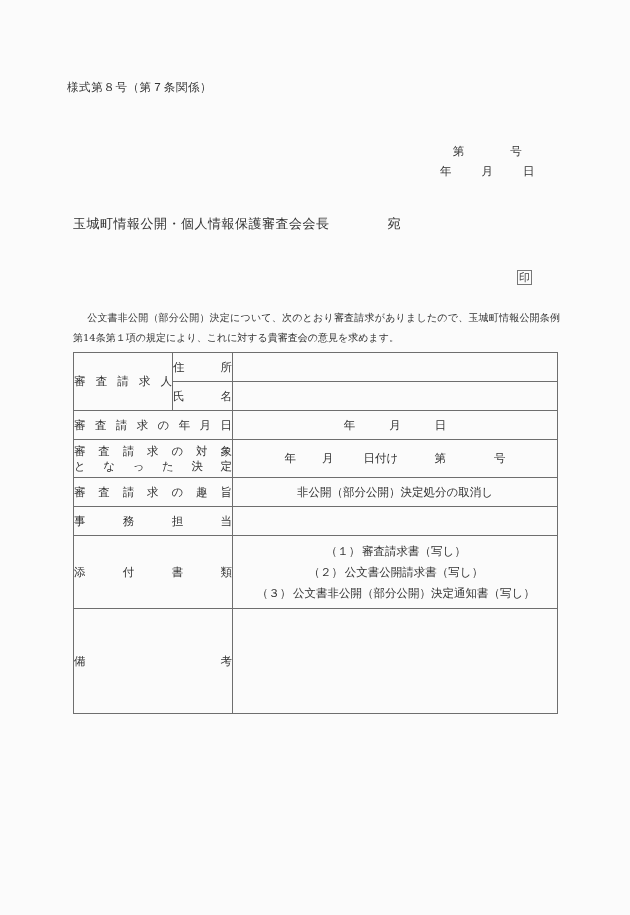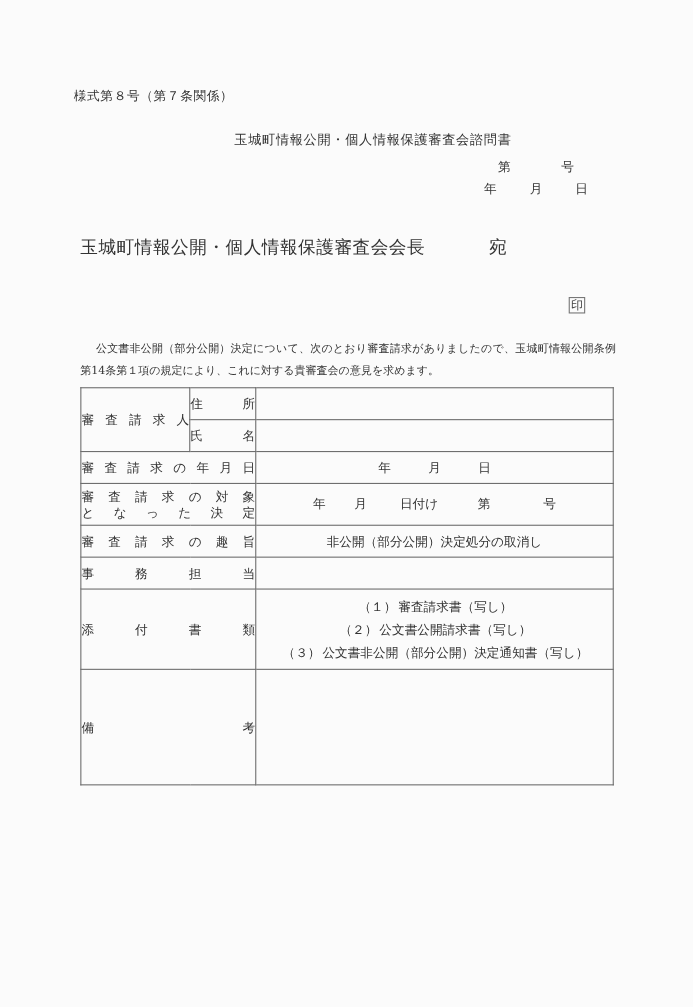--- a/index.html
+++ b/index.html
@@ -57,21 +57,21 @@
   .doc-meta .ln {
     display: block;
   }
   .doc-meta .sp-wide { display: inline-block; width: 46px; }
   .doc-meta .sp-mid  { display: inline-block; width: 30px; }
 
   .addressee {
     position: absolute;
     left: 73px;
     top: 215px;
-    font-size: 16px;
+    font-size: 13px;
     letter-spacing: 0.5px;
     white-space: nowrap;
   }
   .addressee .gap { display: inline-block; width: 58px; }
 
   .seal-box {
     position: absolute;
     left: 517px;
     top: 270px;
     width: 15px;
@@ -156,21 +156,20 @@
 
   .lbl-top { vertical-align: middle; }
 </style>
 </head>
 <body>
 
 <div class="page">
 
   <div class="form-number">様式第８号（第７条関係）</div>
 
-  <div class="doc-title">玉城町情報公開・個人情報保護審査会諮問書</div>
 
   <div class="doc-meta">
     <span class="ln">
       <span>第</span><span class="sp-wide"></span><span>号</span>
     </span>
     <span class="ln">
       <span>年</span><span class="sp-mid"></span><span>月</span><span class="sp-mid"></span><span>日</span>
     </span>
   </div>
 

